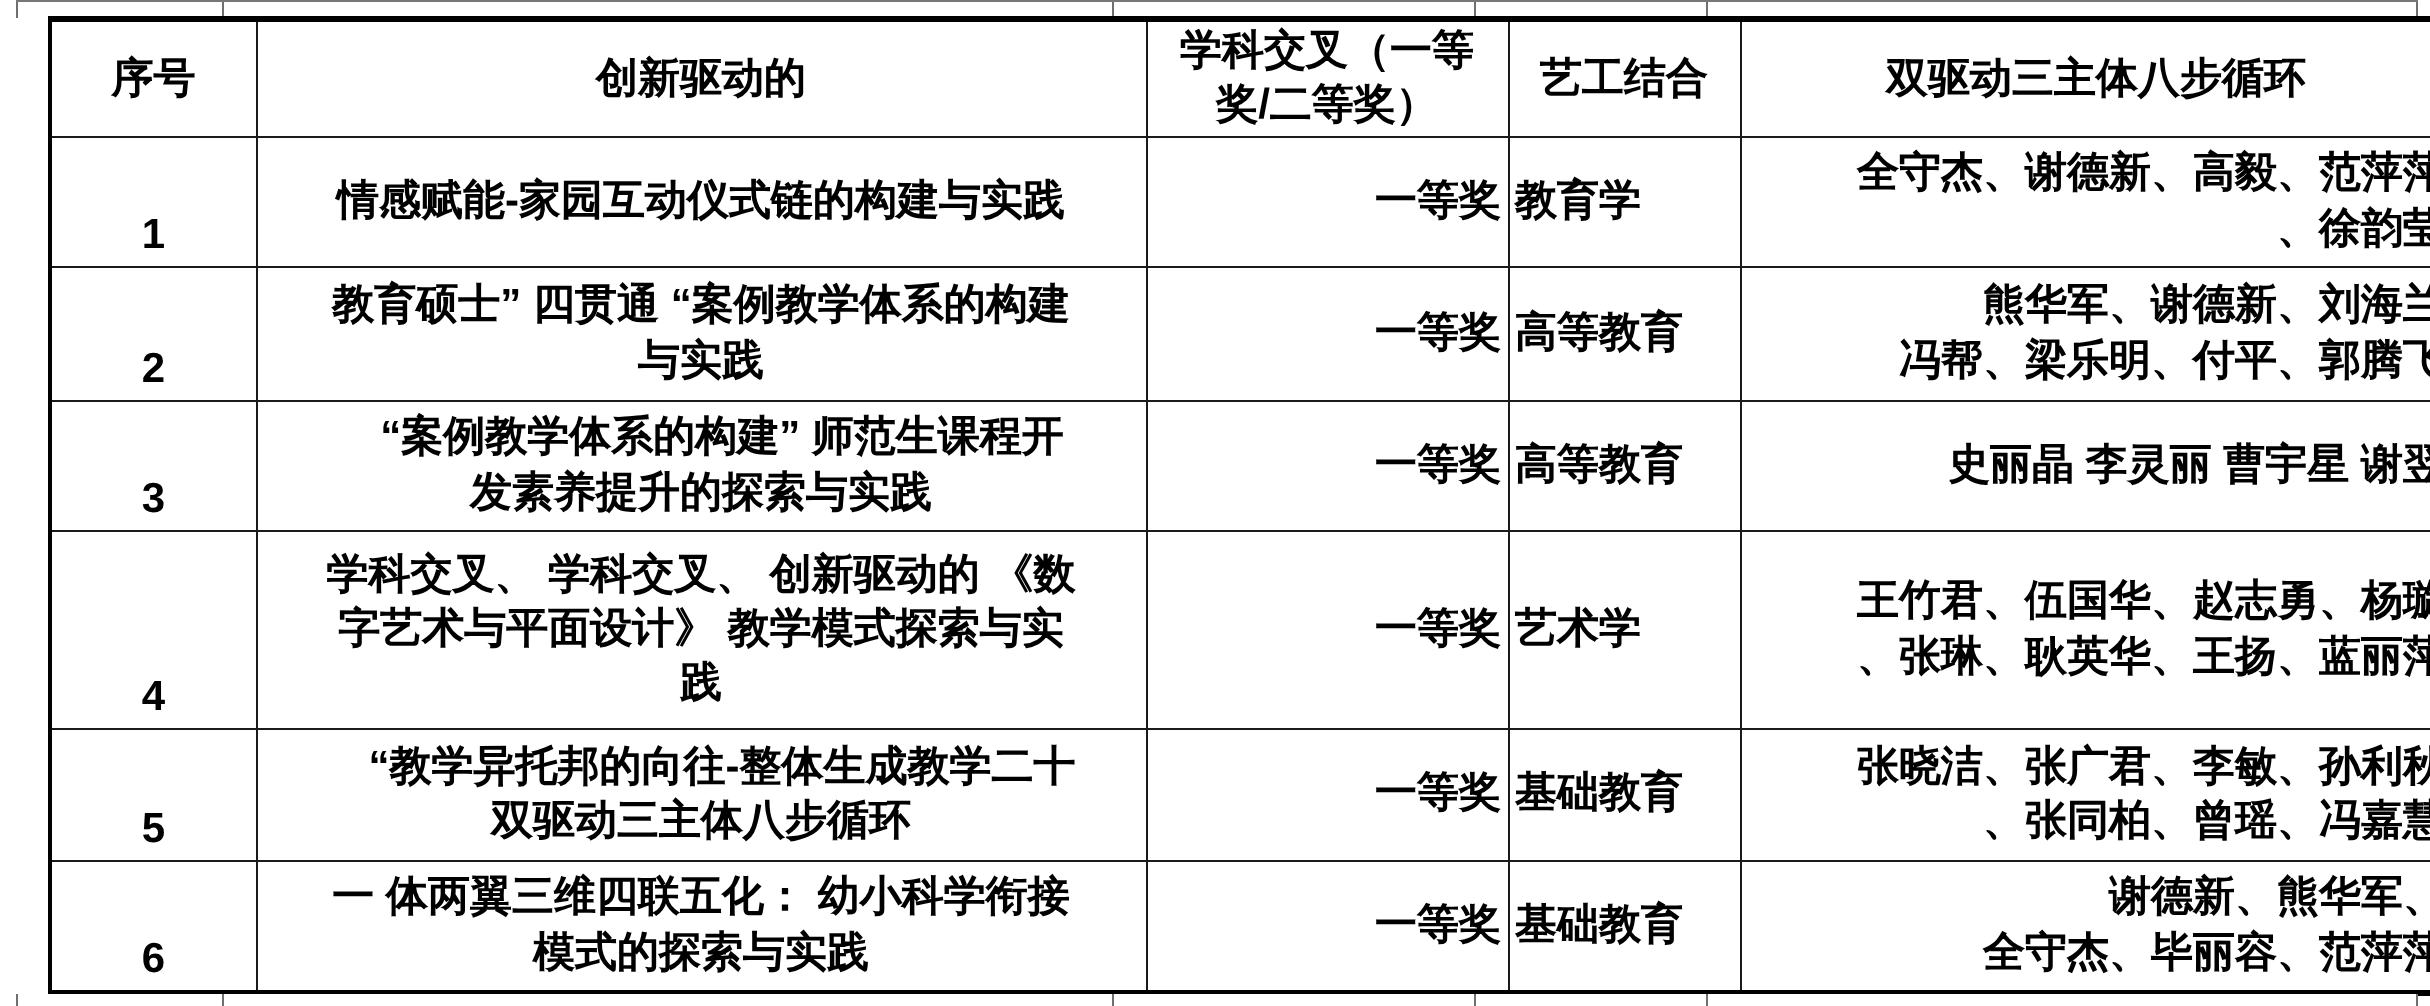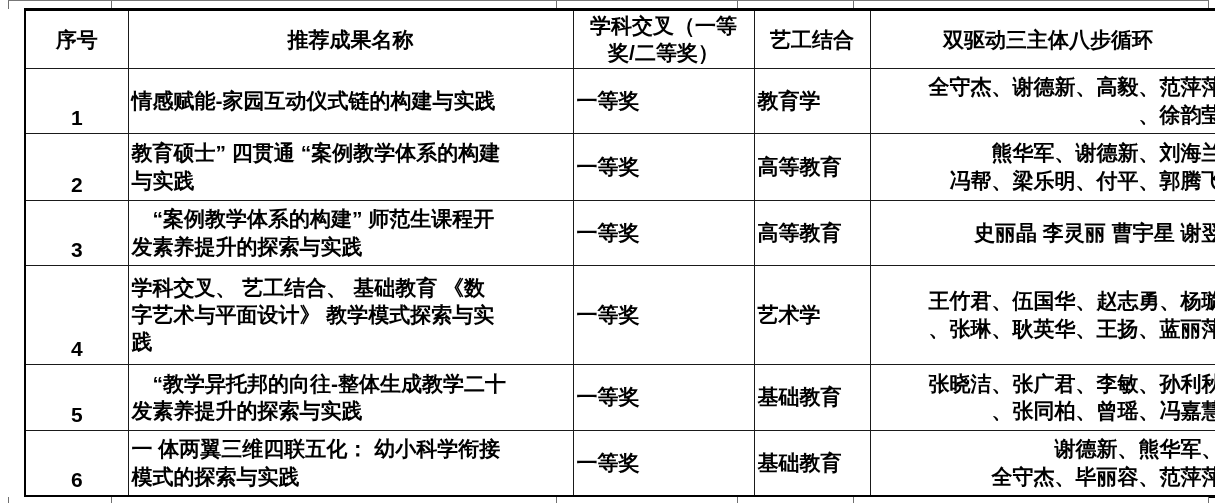--- a/index.html
+++ b/index.html
@@ -33,22 +33,22 @@
     font-weight:600;
     line-height:1.3;
     padding:1px 3px;
     overflow:hidden;
   }
   .award-table th{
     text-align:center;vertical-align:middle;
     white-space:pre-line;
   }
   .c-no{text-align:center;vertical-align:bottom;padding-bottom:5px;}
-  .c-name{text-align:left;vertical-align:middle;white-space:pre-line;padding-left:4px;}
-  .c-grade{text-align:left;vertical-align:middle;margin-top:48px;}
+  .c-name{text-align:center;vertical-align:middle;white-space:pre-line;padding-left:4px;}
+  .c-grade{text-align:right;vertical-align:middle;margin-top:48px;}
   .c-subject{text-align:left;vertical-align:middle;}
   .c-people{text-align:right;vertical-align:middle;white-space:pre-line;}
 
   tr.hrow{height:54px;}
   tr.r0{height:65px;}
   tr.r1{height:67px;}
   tr.r2{height:65px;}
   tr.r3{height:99px;}
   tr.r4{height:66px;}
   tr.r5{height:66px;}
@@ -71,21 +71,21 @@
     <colgroup>
       <col style="width:103px">
       <col style="width:445px">
       <col style="width:181px">
       <col style="width:116px">
       <col style="width:356px">
     </colgroup>
     <thead>
       <tr class="hrow">
         <th>序号</th>
-        <th>推荐成果名称</th>
+        <th>创新驱动的</th>
         <th>学科交叉（一等
 奖/二等奖）</th>
         <th>艺工结合</th>
         <th>双驱动三主体八步循环</th>
       </tr>
     </thead>
     <tbody>
       <tr class="r0">
         <td class="c-no">1</td>
         <td class="c-name">情感赋能-家园互动仪式链的构建与实践</td>
@@ -106,32 +106,32 @@
       <tr class="r2">
         <td class="c-no">3</td>
         <td class="c-name">　“案例教学体系的构建” 师范生课程开
 发素养提升的探索与实践</td>
         <td class="c-grade">一等奖</td>
         <td class="c-subject">高等教育</td>
         <td class="c-people">史丽晶 李灵丽 曹宇星 谢翌</td>
       </tr>
       <tr class="r3">
         <td class="c-no">4</td>
-        <td class="c-name">学科交叉、 艺工结合、 基础教育 《数
+        <td class="c-name">学科交叉、 学科交叉、 创新驱动的 《数
 字艺术与平面设计》 教学模式探索与实
 践</td>
         <td class="c-grade">一等奖</td>
         <td class="c-subject">艺术学</td>
         <td class="c-people">王竹君、伍国华、赵志勇、杨璇
 、张琳、耿英华、王扬、蓝丽萍</td>
       </tr>
       <tr class="r4">
         <td class="c-no">5</td>
         <td class="c-name">　“教学异托邦的向往-整体生成教学二十
-发素养提升的探索与实践</td>
+双驱动三主体八步循环</td>
         <td class="c-grade">一等奖</td>
         <td class="c-subject">基础教育</td>
         <td class="c-people">张晓洁、张广君、李敏、孙利秋
 、张同柏、曾瑶、冯嘉慧</td>
       </tr>
       <tr class="r5">
         <td class="c-no">6</td>
         <td class="c-name">一 体两翼三维四联五化： 幼小科学衔接
 模式的探索与实践</td>
         <td class="c-grade">一等奖</td>

